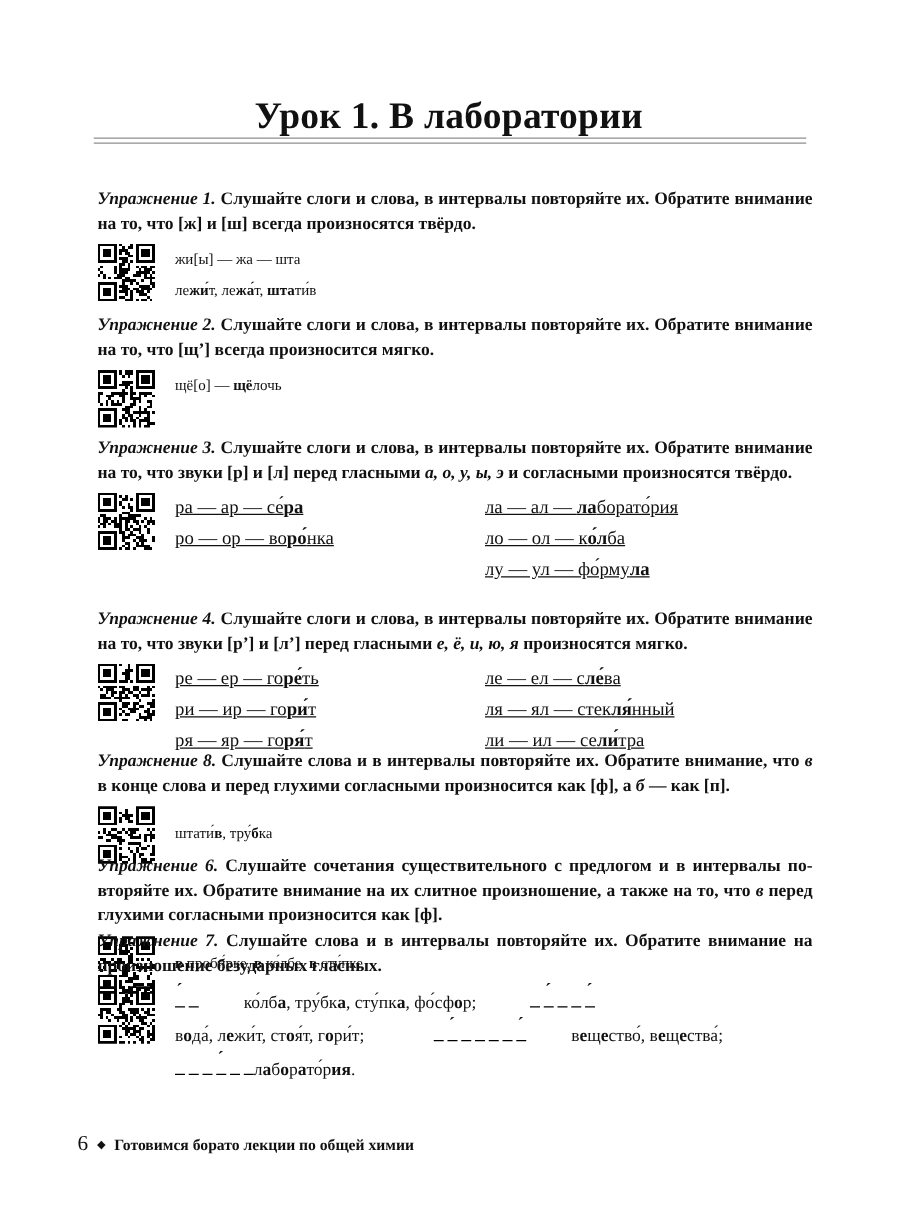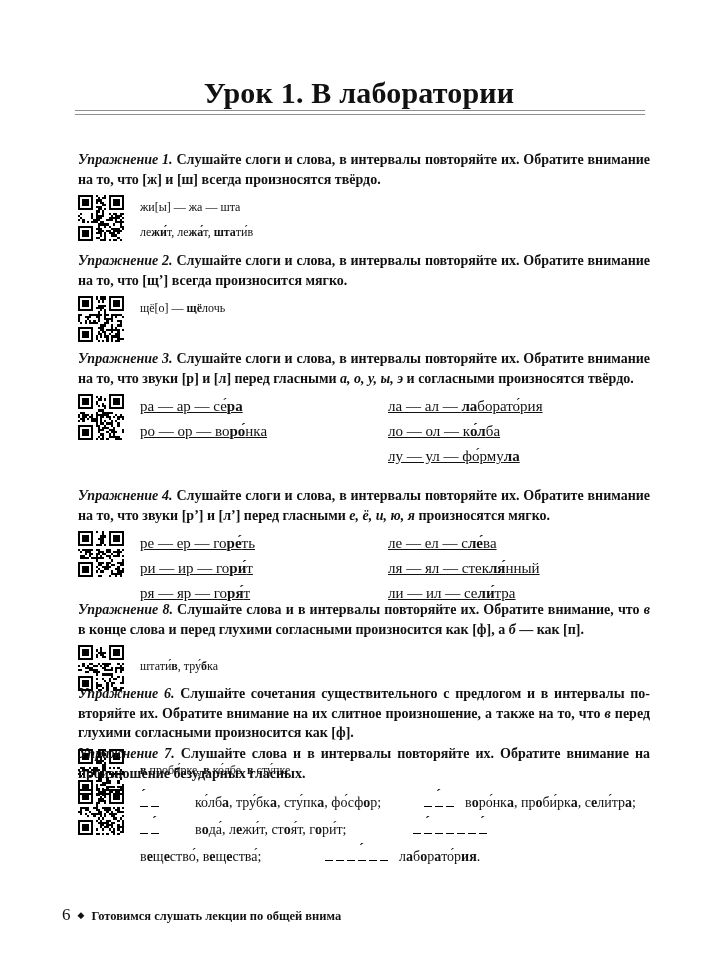--- a/index.html
+++ b/index.html
@@ -1683,30 +1683,29 @@
             <rect x="11" y="20" width="1" height="1"></rect>
             <rect x="13" y="20" width="1" height="1"></rect>
             <rect x="16" y="20" width="1" height="1"></rect>
             <rect x="18" y="20" width="1" height="1"></rect>
           </svg>
         </div>
         <div class="pgrid">
           <span class="pcell"><span class="pat"><span class="dash st"></span><span class="dash"></span></span></span>
           <span class="pwords-left">ко́лб<b>а</b>, тру́бк<b>а</b>, сту́пк<b>а</b>, фо́сф<b>о</b>р;</span>
           <span class="pcell pright"><span class="pat"><span class="dash"></span><span class="dash st"></span><span class="dash"></span></span></span>
-          <span class="pwords">в<b>о</b>ро́нк<b>а</b>, пр<b>о</b>би́рк<b>а</b>, с<b>е</b>ли́тр<b>а</b>;</span>
           <span class="pcell"><span class="pat"><span class="dash"></span><span class="dash st"></span></span></span>
           <span class="pwords-left">в<b>о</b>да́, л<b>е</b>жи́т, ст<b>о</b>я́т, г<b>о</b>ри́т;</span>
           <span class="pcell pright"><span class="pat"><span class="dash"></span><span class="dash st"></span><span class="dash"></span><span class="dash"></span></span></span>
           <span class="pcell"><span class="pat"><span class="dash"></span><span class="dash"></span><span class="dash st"></span></span></span>
           <span class="pwords-left">в<b>е</b>щ<b>е</b>ство́, в<b>е</b>щ<b>е</b>ства́;</span>
           <span class="pcell pright"><span class="pat"><span class="dash"></span><span class="dash"></span><span class="dash"></span><span class="dash st"></span><span class="dash"></span><span class="dash"></span></span></span>
           <span class="pwords">л<b>а</b>б<b>о</b>р<b>а</b>то́р<b>ия</b>.</span>
         </div>
       </div>
     </section>
   </div>
 
 <div class="footer">
   <span class="pageno">6</span>
   <span class="diamond">◆</span>
-  <span class="runtitle">Готовимся слушать лекции по общей внима</span>
+  <span class="runtitle">Готовимся борато лекции по общей химии</span>
 </div>
 
 </body></html>

